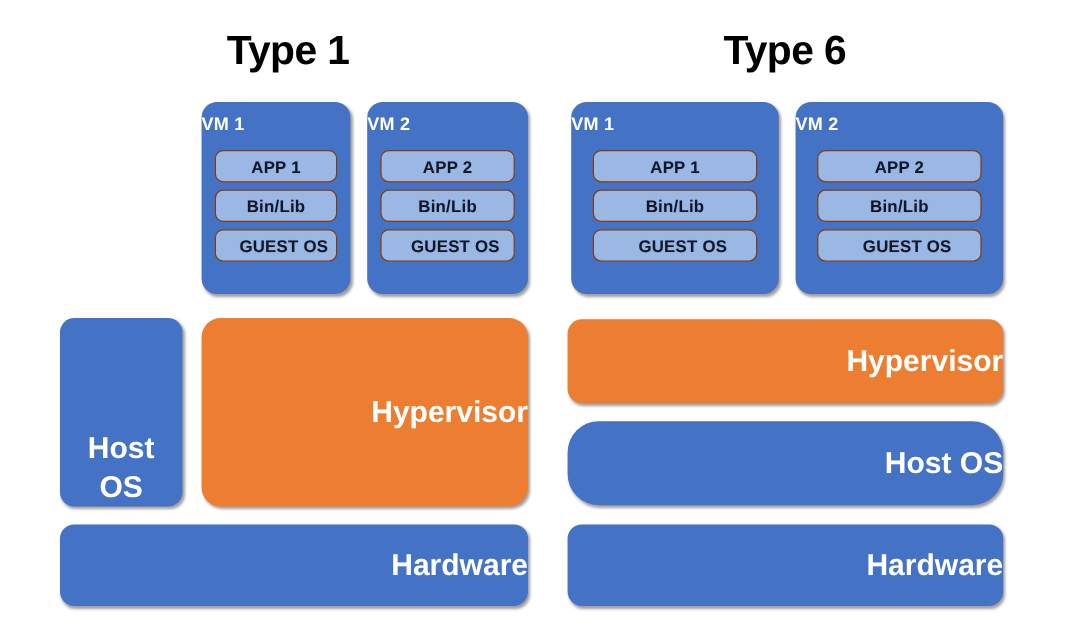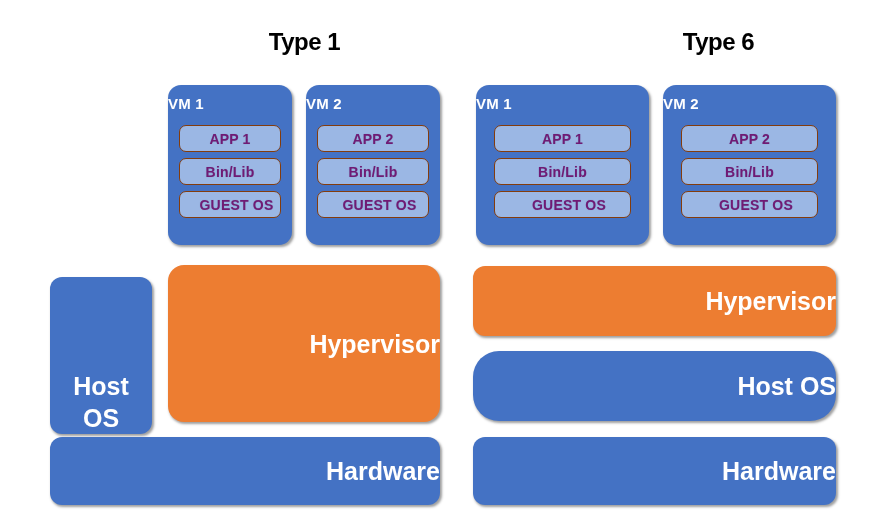--- a/index.html
+++ b/index.html
@@ -19,24 +19,24 @@
   .canvas {
     position: absolute;
     left: 0; top: 0;
     width: 890px;
     height: 520px;
   }
 
   
   .col-title {
     position: absolute;
-    font-size: 24px;
+    font-size: 34px;
     font-weight: bold;
     color: #000000;
-    text-align: right;
+    text-align: center;
     letter-spacing: -0.5px;
     white-space: nowrap;
     line-height: 40px;
   }
   #title-type1 { left: 140px; top: 22px; width: 200px; }
   #title-type2 { left: 554px; top: 22px; width: 200px; }
 
   
   .block {
     position: absolute;
@@ -82,21 +82,21 @@
   .vm-row {
     box-sizing: border-box;
     height: 27px;
     margin-bottom: 6px;
     background: #9bb7e4;
     border: 1.6px solid #843c0c;
     border-radius: 7px;
     display: flex;
     align-items: center;
     justify-content: center;
-    color: #701a75;
+    color: #0f172a;
     font-size: 14px;
     font-weight: bold;
     letter-spacing: 0.2px;
     text-shadow: 0 0 1px rgba(0,0,0,0.20);
   }
   .vm-row:last-child { margin-bottom: 0; padding-left: 13px; }
 
   
   .t-big   { font-size: 25px; line-height: 30px; }
   .t-med   { font-size: 25px; line-height: 30px; }
@@ -119,21 +119,21 @@
 
   <div class="vm-box" style="left:306px; top:85px; width:134px; height:160px;">
     <div class="vm-label">VM 2</div>
     <div class="vm-rows">
       <div class="vm-row">APP 2</div>
       <div class="vm-row">Bin/Lib</div>
       <div class="vm-row">GUEST OS</div>
     </div>
   </div>
 
-  <div class="block blue t-med" style="left:50px; top:265px; width:102px; height:157px; flex-direction:column; line-height:32px;margin-top:12px;">
+  <div class="block blue t-med" style="left:50px; top:265px; width:102px; height:157px; flex-direction:column; line-height:32px;">
     <span>Host</span>
     <span>OS</span>
   </div>
 
   <div class="block orange t-big" style="left:168px; top:265px; width:272px; height:157px; border-radius:16px;">
     <span>Hypervisor</span>
   </div>
 
   <div class="block blue t-big" style="left:50px; top:437px; width:390px; height:68px;">
     <span>Hardware</span>

